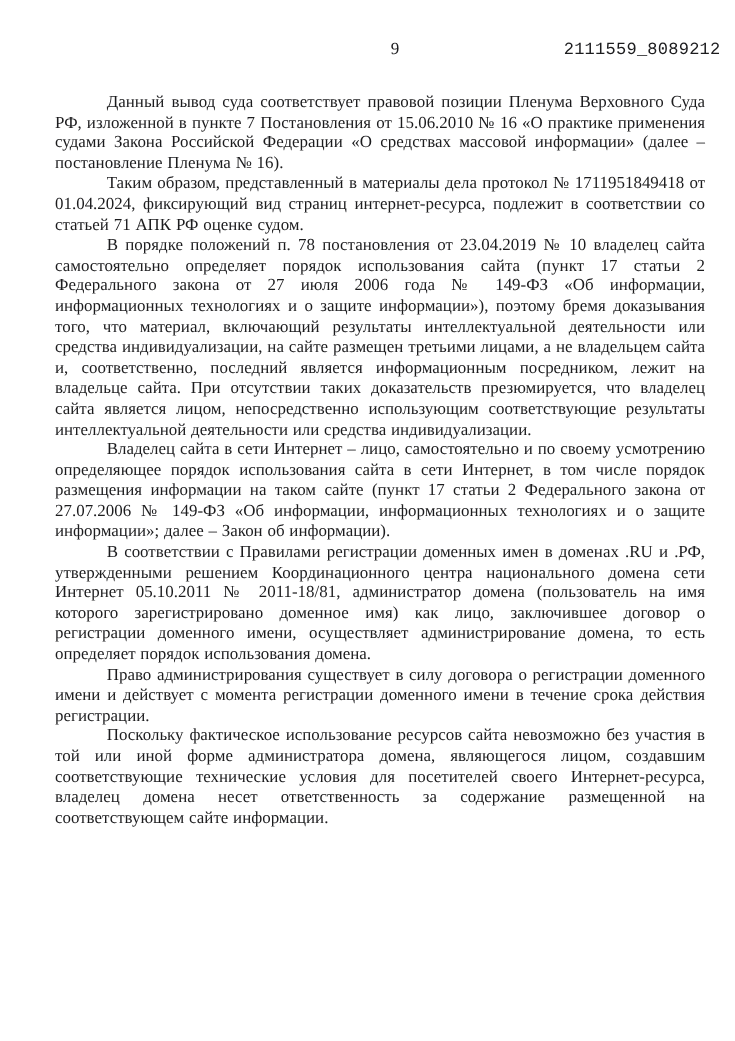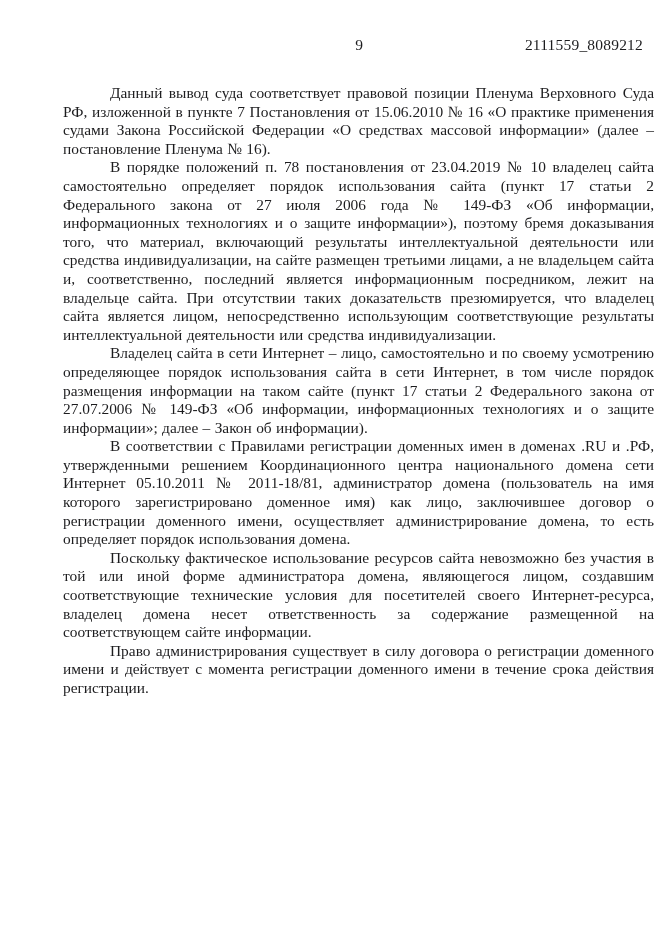--- a/index.html
+++ b/index.html
@@ -28,29 +28,30 @@
   }
   .page-number {
     position: absolute;
     left: 0;
     right: 0;
     top: 0;
     text-align: center;
   }
   .case-number {
     position: absolute;
-    right: 12px;
+    right: 0;
     top: 0;
     text-align: left;
     letter-spacing: 0.2px;
+    font-family: Liberation Mono, monospace;
   }
   .document-body {
     position: absolute;
     top: 84px;
-    left: 63px;
+    left: 50px;
     width: 591px;
     font-size: 15.4px;
     line-height: 18.6px;
     text-align: justify;
   }
   .document-body p {
     margin: 0;
     padding: 0;
     text-indent: 47px;
     word-spacing: 0.5px;
@@ -61,20 +62,21 @@
 
 <div class="page">
 
   <div class="page-header">
     <span class="page-number">9</span>
     <span class="case-number">2111559_8089212</span>
   </div>
 
   <div class="document-body">
     <p>Данный вывод суда соответствует правовой позиции Пленума Верховного Суда РФ, изложенной в пункте 7 Постановления от 15.06.2010 № 16 «О практике применения судами Закона Российской Федерации «О средствах массовой информации» (далее – постановление Пленума № 16).</p>
+    <p>Таким образом, представленный в материалы дела протокол № 1711951849418 от 01.04.2024, фиксирующий вид страниц интернет-ресурса, подлежит в соответствии со статьей 71 АПК РФ оценке судом.</p>
     <p>В порядке положений п. 78 постановления от 23.04.2019 № 10 владелец сайта самостоятельно определяет порядок использования сайта (пункт 17 статьи 2 Федерального закона от 27 июля 2006 года № 149-ФЗ «Об информации, информационных технологиях и о защите информации»), поэтому бремя доказывания того, что материал, включающий результаты интеллектуальной деятельности или средства индивидуализации, на сайте размещен третьими лицами, а не владельцем сайта и, соответственно, последний является информационным посредником, лежит на владельце сайта. При отсутствии таких доказательств презюмируется, что владелец сайта является лицом, непосредственно использующим соответствующие результаты интеллектуальной деятельности или средства индивидуализации.</p>
     <p>Владелец сайта в сети Интернет – лицо, самостоятельно и по своему усмотрению определяющее порядок использования сайта в сети Интернет, в том числе порядок размещения информации на таком сайте (пункт 17 статьи 2 Федерального закона от 27.07.2006 № 149-ФЗ «Об информации, информационных технологиях и о защите информации»; далее – Закон об информации).</p>
     <p>В соответствии с Правилами регистрации доменных имен в доменах .RU и .РФ, утвержденными решением Координационного центра национального домена сети Интернет 05.10.2011 № 2011-18/81, администратор домена (пользователь на имя которого зарегистрировано доменное имя) как лицо, заключившее договор о регистрации доменного имени, осуществляет администрирование домена, то есть определяет порядок использования домена.</p>
+    <p>Право администрирования существует в силу договора о регистрации доменного имени и действует с момента регистрации доменного имени в течение срока действия регистрации.</p>
     <p>Поскольку фактическое использование ресурсов сайта невозможно без участия в той или иной форме администратора домена, являющегося лицом, создавшим соответствующие технические условия для посетителей своего Интернет-ресурса, владелец домена несет ответственность за содержание размещенной на соответствующем сайте информации.</p>
-    <p>Право администрирования существует в силу договора о регистрации доменного имени и действует с момента регистрации доменного имени в течение срока действия регистрации.</p>
   </div>
 
 </div>
 
 </body></html>

